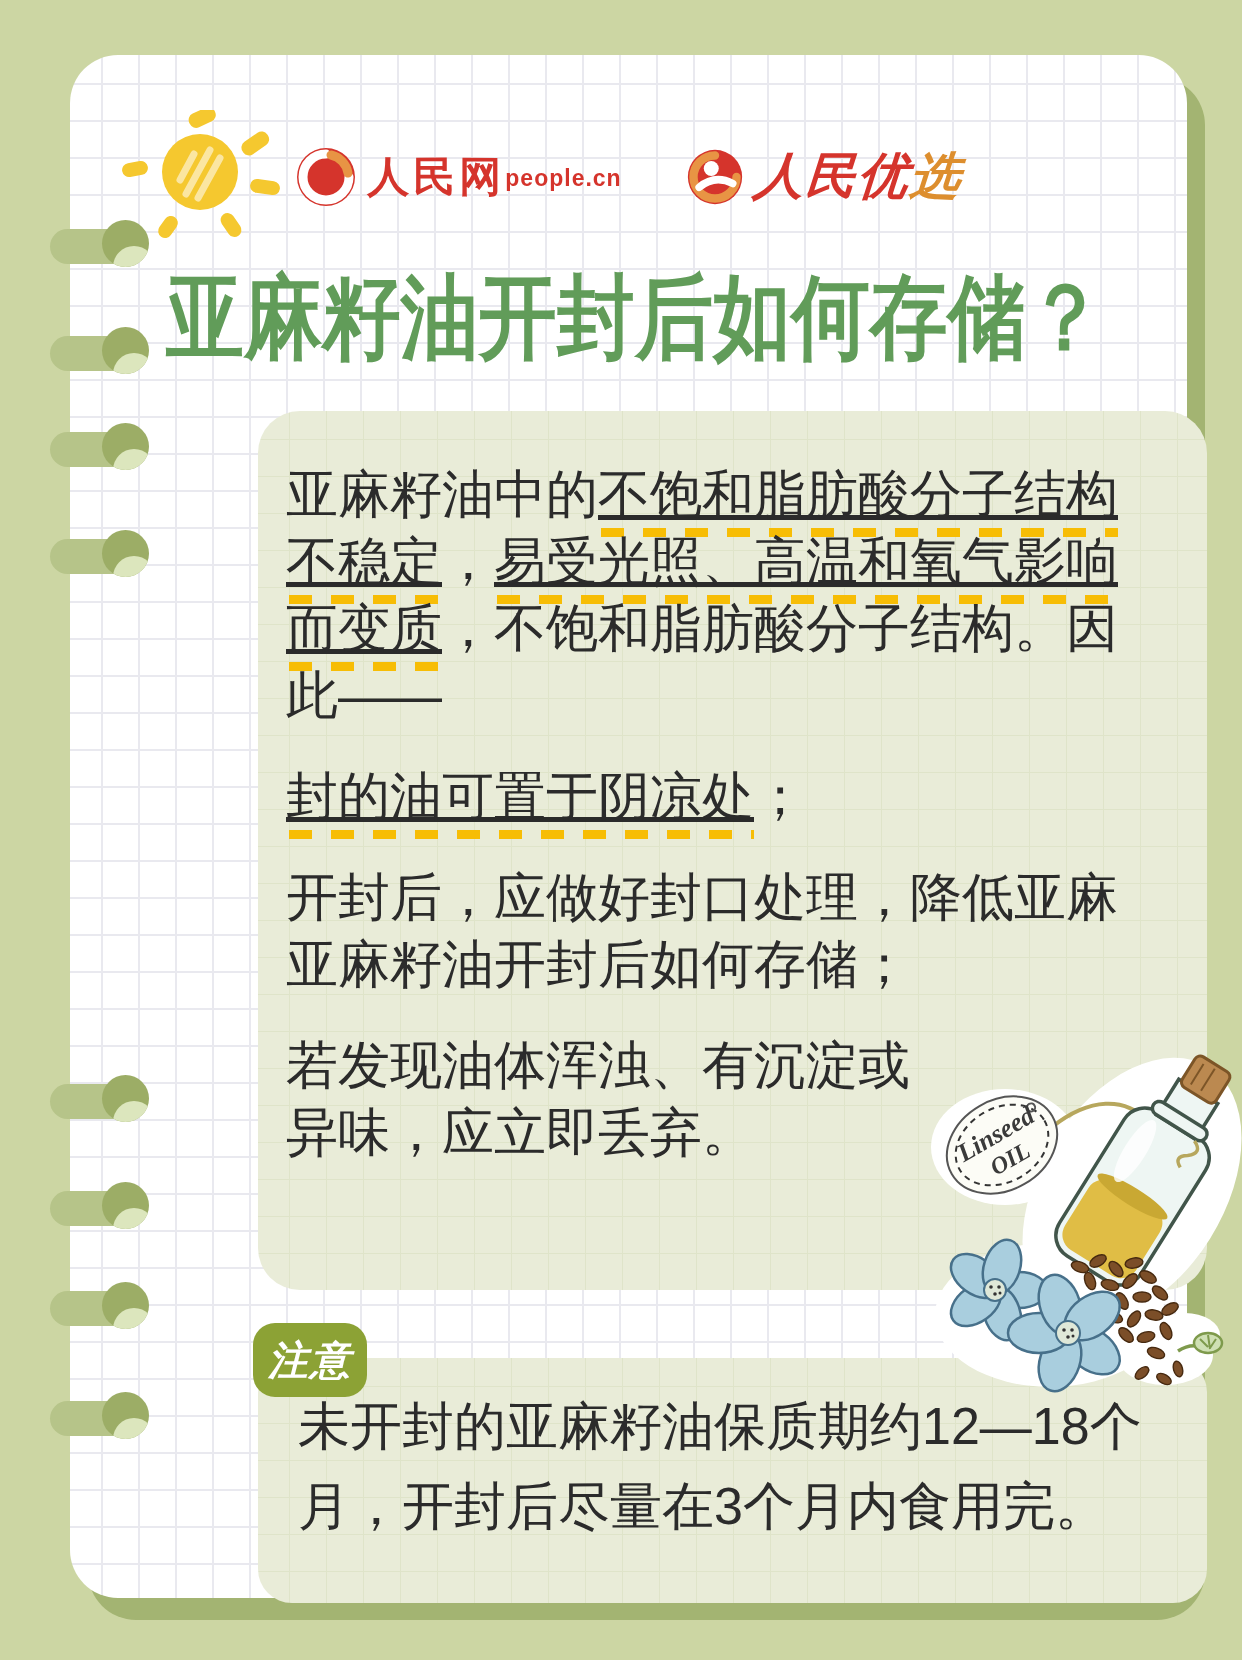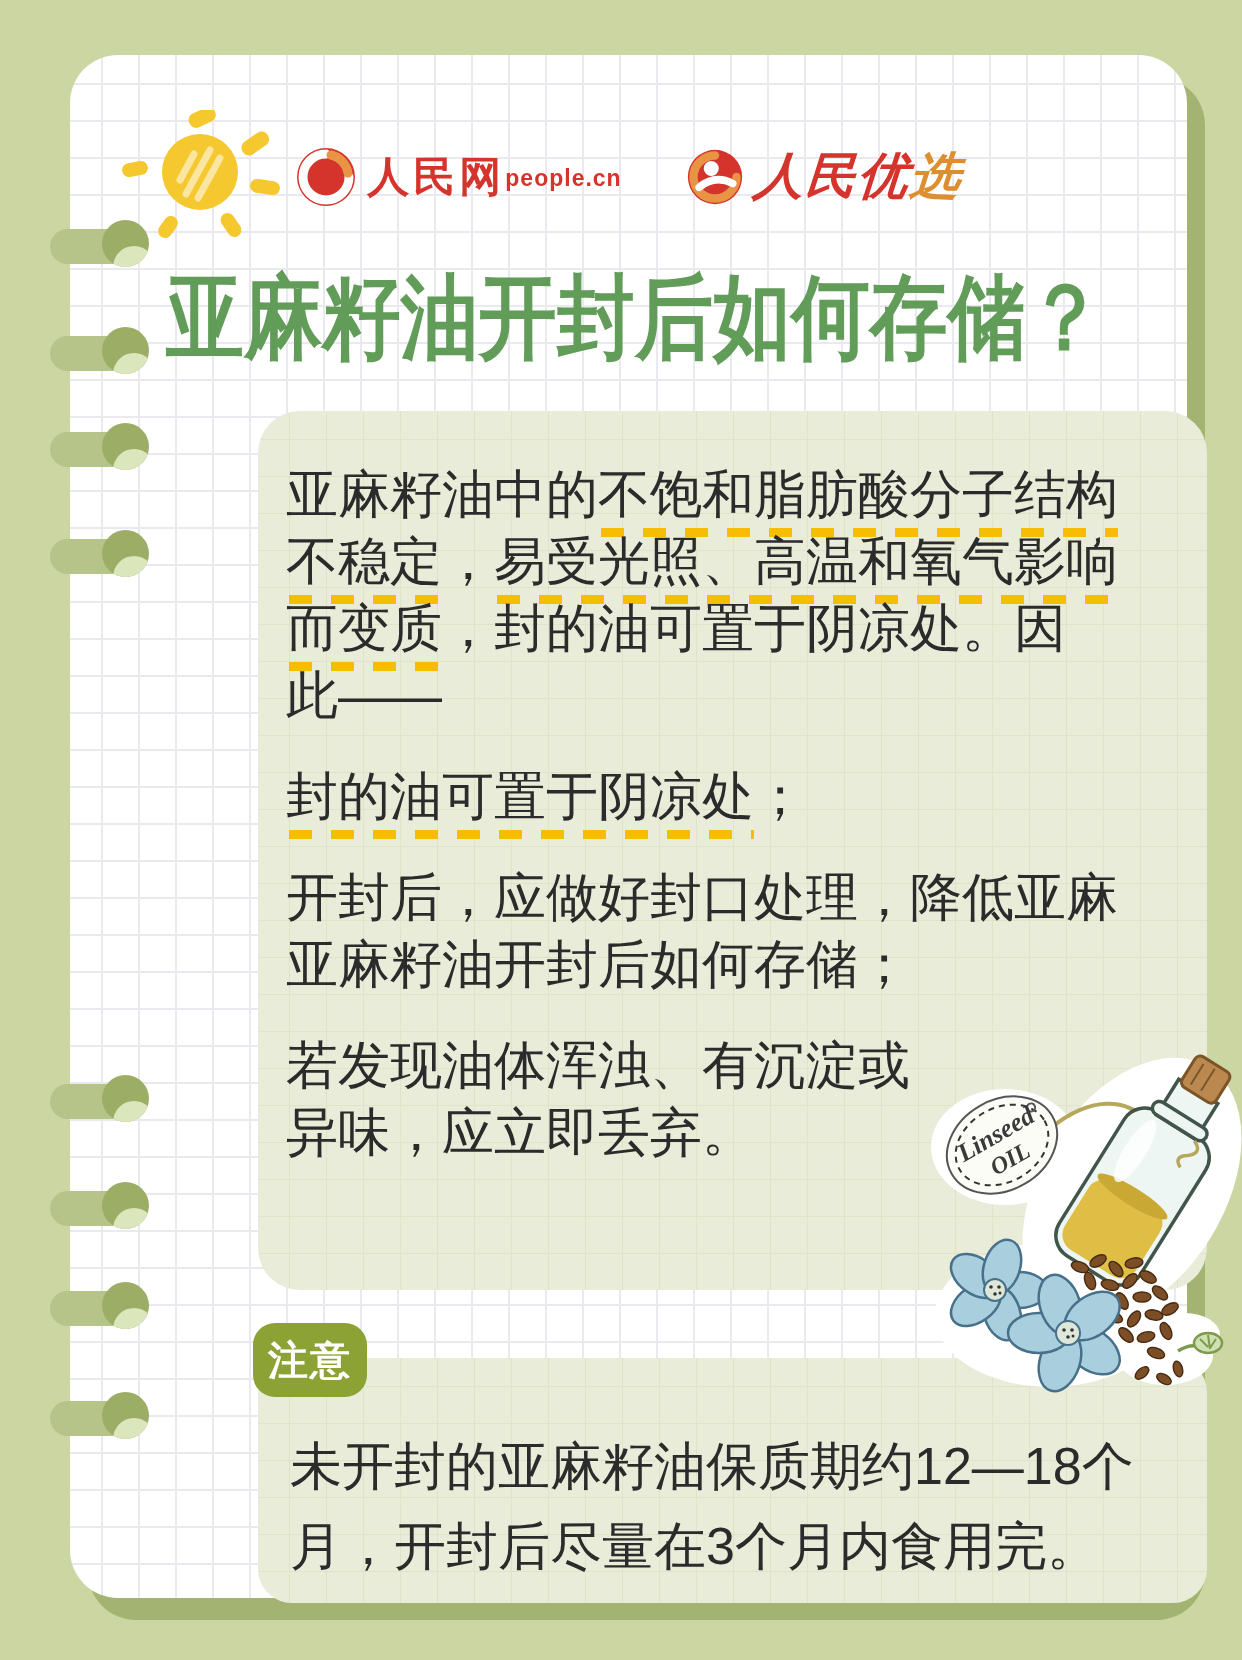--- a/index.html
+++ b/index.html
@@ -59,31 +59,31 @@
   }
   .main-box{left:188px;top:356px;width:949px;height:879px;border-radius:42px;}
   .note-box{left:188px;top:1303px;width:949px;height:245px;border-radius:34px;}
 
   .main-paragraphs{padding:50px 28px 0 28px;}
   .para{margin-bottom:34px;}
   .line{font-size:52px;line-height:67px;color:var(--text,#2b2b2b);font-weight:500;white-space:nowrap;}
   .u{
     padding-bottom:14px;
     background-image:linear-gradient(90deg,var(--underline,#f7bd05) 0 23px, transparent 23px 42px);
-    background-size:42px 9px;background-repeat:repeat-x;background-position:3px bottom;
-  }
-
-  .note-text{padding:68px 28px 0 32px;}
+    background-size:42px 9px;background-repeat:repeat-x;background-position:3px bottom;text-decoration:underline;
+  }
+
+  .note-text{padding:28px 28px 0 32px;margin-left:8px;}
   .note-line{font-size:52px;line-height:80px;color:var(--text,#2b2b2b);font-weight:500;white-space:nowrap;}
 
   .badge{
     position:absolute;left:183px;top:1268px;width:114px;height:74px;z-index:5;
     background:var(--badge,#8ca235);border-radius:22px;color:#fff;
     display:flex;align-items:center;justify-content:center;
-    font-size:40px;font-weight:700;letter-spacing:2px;
+    font-size:40px;font-weight:700;letter-spacing:2px;font-style:italic;
   }
 
   .sun{position:absolute;left:52px;top:55px;z-index:4;}
   .illu{position:absolute;left:850px;top:980px;z-index:4;}
 </style>
 </head>
 <body>
 
 <div class="stage">
 
@@ -133,21 +133,21 @@
 
     <div class="title">
       <span class="squeeze">亚麻籽油开封后如何存储？</span>
     </div>
 
     <div class="greenbox main-box">
       <div class="main-paragraphs">
           <div class="para">
             <div class="line"><span>亚麻籽油中的</span><span class="u">不饱和脂肪酸分子结构</span></div>
             <div class="line"><span class="u">不稳定</span><span>，</span><span class="u">易受光照、高温和氧气影响</span></div>
-            <div class="line"><span class="u">而变质</span><span>，封的油可置于阴凉处。因</span></div>
+            <div class="line"><span class="u">而变质</span><span>，不饱和脂肪酸分子结构。因</span></div>
             <div class="line"><span>此——</span></div>
           </div>
           <div class="para">
             <div class="line"><span class="u">封的油可置于阴凉处</span><span>；</span></div>
           </div>
           <div class="para">
             <div class="line"><span>开封后，应做好封口处理，降低亚麻</span></div>
             <div class="line"><span>亚麻籽油开封后如何存储；</span></div>
           </div>
           <div class="para">

